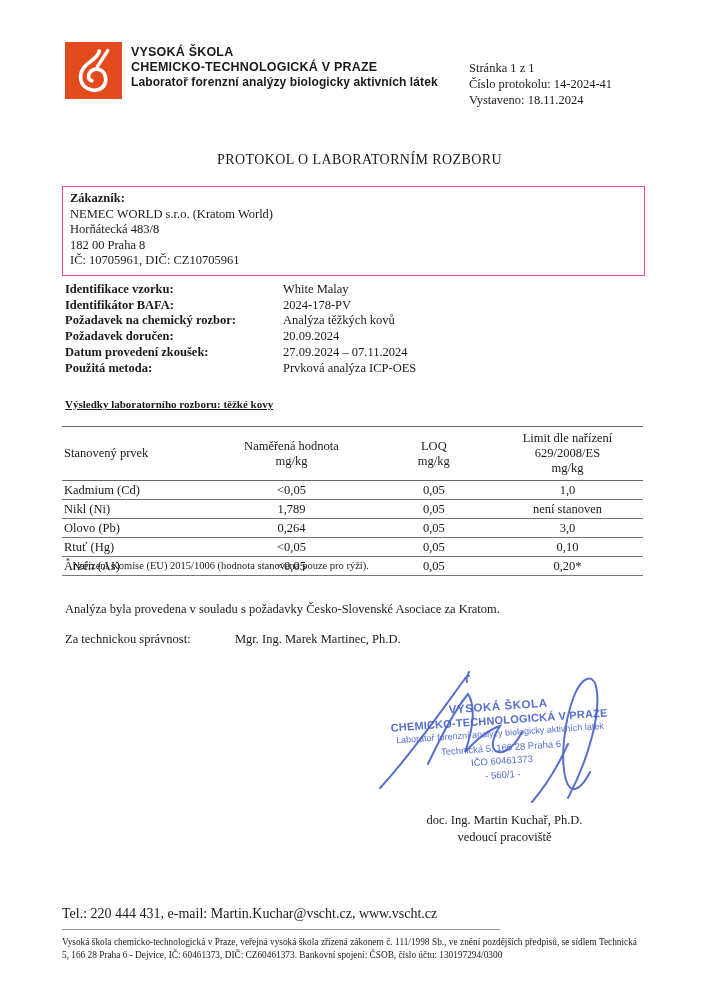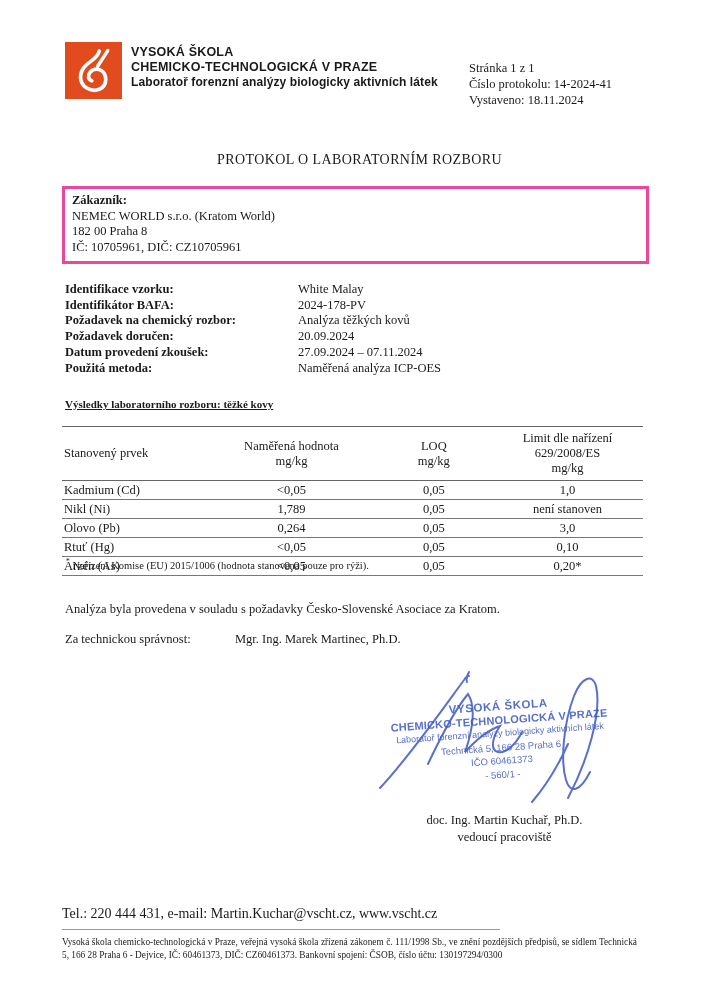--- a/index.html
+++ b/index.html
@@ -11,25 +11,25 @@
   }
   
   .logo-mark{position:absolute;left:65px;top:42px;width:57px;height:57px;background:#e24b1e;}
   .org-text{position:absolute;left:131px;top:45px;font-family:"Liberation Sans", sans-serif;line-height:15px;}
   .org-text .l1,.org-text .l2{font-weight:bold;font-size:12.5px;letter-spacing:.2px;}
   .org-text .l3{font-size:12px;font-weight:bold;letter-spacing:.1px;}
   .doc-meta{position:absolute;left:469px;top:40px;font-size:12.5px;line-height:16px;margin-top:20px;}
   
   .doc-title{position:absolute;left:0;top:152px;width:100%;text-align:center;font-size:14px;letter-spacing:.4px;}
   
-  .customer-box{position:absolute;left:62px;top:186px;width:567px;border:3px solid #ec4899;padding:4px 7px 6px 7px;font-size:12.5px;line-height:15.6px;}
+  .customer-box{position:absolute;left:62px;top:186px;width:567px;border:1px solid #ec4899;padding:4px 7px 6px 7px;font-size:12.5px;line-height:15.6px;}
   .customer-box .lbl{font-weight:bold;}
   
   .info{position:absolute;left:65px;top:282px;width:560px;font-size:12.5px;line-height:15.7px;}
-  .info-row{display:flex;gap:15px;}
+  .info-row{display:flex;}
   .info-row .k{font-weight:bold;width:218px;flex:0 0 218px;}
   
   .res-heading{position:absolute;left:65px;top:398px;font-size:11px;font-weight:bold;text-decoration:underline;}
   .res-table{position:absolute;left:62px;top:426px;width:581px;border-collapse:collapse;font-size:12.5px;}
   .res-table thead td{border-top:1px solid #666;border-bottom:1px solid #666;padding:4px 2px;vertical-align:middle;text-align:center;line-height:15px;}
   .res-table thead td:first-child{text-align:left;padding-left:2px;margin-left:36px;}
   .res-table tbody td{border-bottom:1px solid #777;padding:1.5px 2px;text-align:center;}
   .res-table tbody td:first-child{text-align:left;padding-left:2px;}
   .res-table .c1{width:25%;} .res-table .c2{width:29%;} .res-table .c3{width:20%;} .res-table .c4{width:26%;}
   .hdr-line{display:block;}
@@ -74,20 +74,21 @@
     <div>Stránka 1 z 1</div>
     <div>Číslo protokolu: 14-2024-41</div>
     <div>Vystaveno: 18.11.2024</div>
   </div>
 
   <div class="doc-title">PROTOKOL O LABORATORNÍM ROZBORU</div>
 
   <div class="customer-box">
     <div class="lbl">Zákazník:</div>
     <div>NEMEC WORLD s.r.o. (Kratom World)</div>
+    <div>Horňátecká 483/8</div>
     <div>182 00 Praha 8</div>
     <div>IČ: 10705961, DIČ: CZ10705961</div>
   </div>
 
   <div class="info">
     <div class="info-row">
       <span class="k">Identifikace vzorku:</span>
       <span class="v">White Malay</span>
     </div>
     <div class="info-row">
@@ -101,21 +102,21 @@
     <div class="info-row">
       <span class="k">Požadavek doručen:</span>
       <span class="v">20.09.2024</span>
     </div>
     <div class="info-row">
       <span class="k">Datum provedení zkoušek:</span>
       <span class="v">27.09.2024 – 07.11.2024</span>
     </div>
     <div class="info-row">
       <span class="k">Použitá metoda:</span>
-      <span class="v">Naměřená analýza ICP-OES</span>
+      <span class="v">Prvková analýza ICP-OES</span>
     </div>
   </div>
 
   <div class="res-heading">Výsledky laboratorního rozboru: těžké kovy</div>
 
   <table class="res-table">
     <thead>
       <tr>
         <td class="c1">
           <span class="hdr-line">Stanovený prvek</span>

